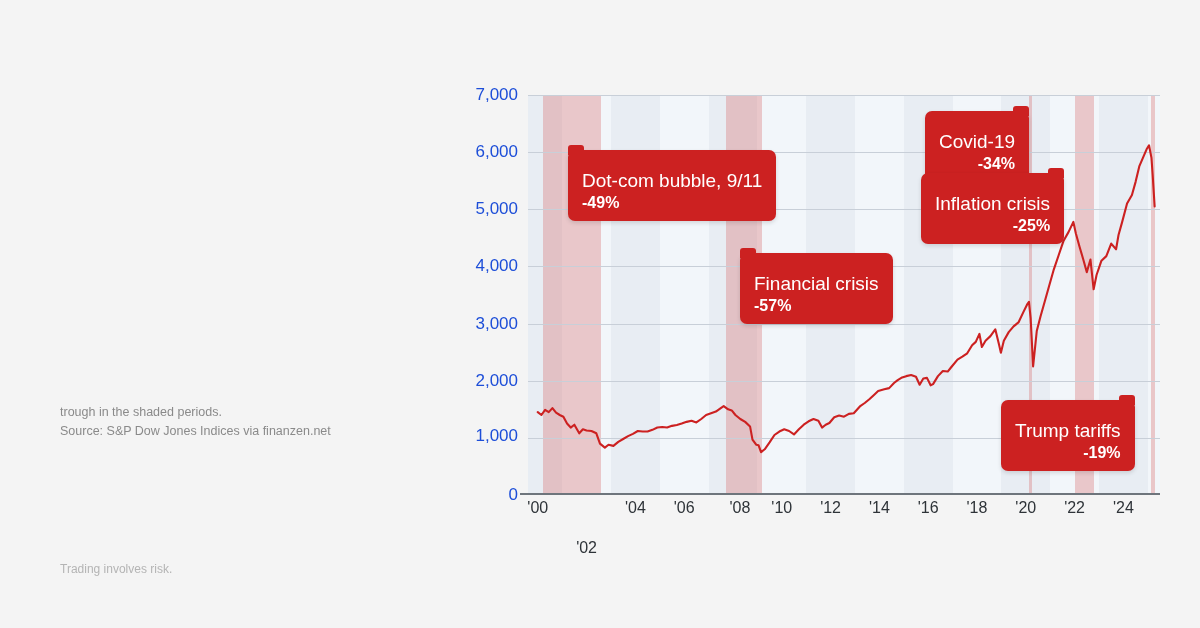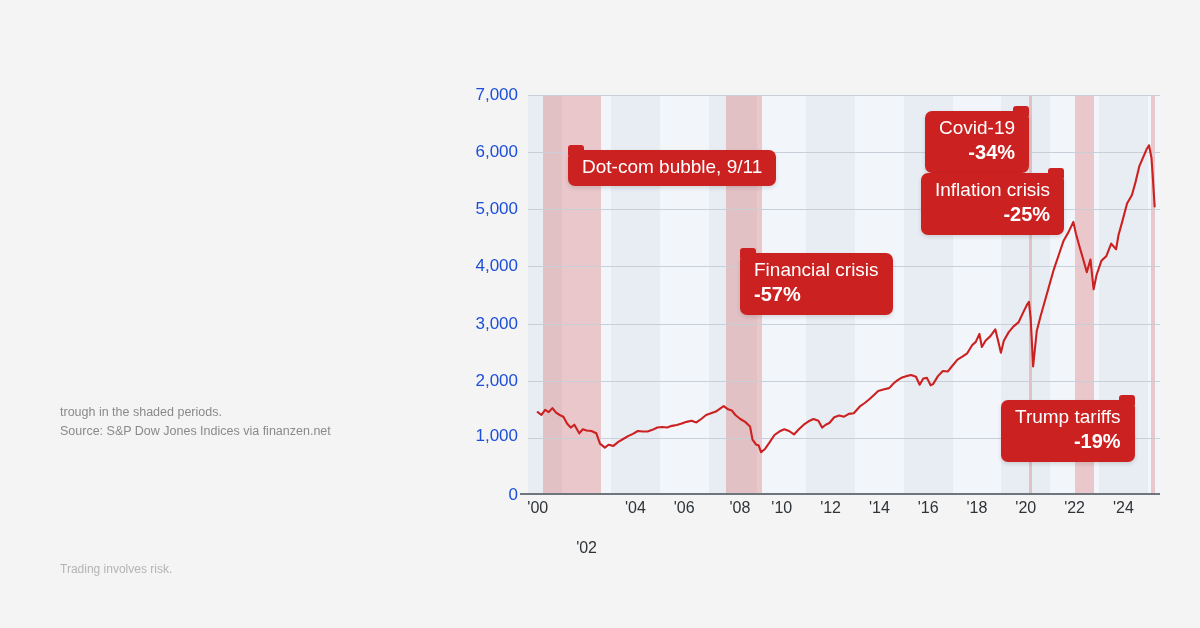--- a/index.html
+++ b/index.html
@@ -77,27 +77,27 @@
     transform:translateX(-50%);white-space:nowrap;
   }
   .series-svg{position:absolute;left:0;top:0;width:100%;height:100%;}
 
   
   .callout{
     position:absolute;
     background:#CC2121;
     color:#FFFFFF;
     border-radius:7px;
-    padding:6px 14px 8px 14px;
+    padding:20px 14px 8px 14px;
     box-shadow:0 2px 4px rgba(0,0,0,0.13);
     line-height:1.18;
     white-space:nowrap;
   }
   .callout .c-title{display:block;font-size:19px;font-weight:400;}
-  .callout .c-pct{display:block;font-size:20px;font-weight:700;margin-top:2px;}
+  .callout .c-pct{display:block;font-size:16px;font-weight:700;margin-top:2px;}
   .callout.align-right{text-align:right;}
   
   .callout .notch{
     position:absolute;top:-5px;width:16px;height:10px;
     background:#CC2121;border-radius:3px 3px 0 0;
   }
   .callout .notch.left{left:0;}
   .callout .notch.right{right:0;}
 </style>
 </head>
@@ -168,20 +168,21 @@
         <div class="x-tick" style="left: 400.185px;">'16</div>
         <div class="x-tick" style="left: 448.988px;">'18</div>
         <div class="x-tick" style="left: 497.792px;">'20</div>
         <div class="x-tick" style="left: 546.595px;">'22</div>
         <div class="x-tick" style="left: 595.398px;">'24</div>
       </div>
     <div id="callouts">
         <div class="callout" style="left: 110px; top: 55px;">
           <span class="notch left"></span>
           <span class="c-title">Dot-com bubble, 9/11</span>
+          <span class="c-pct">-49%</span>
         </div>
         <div class="callout" style="left: 282px; top: 158px;">
           <span class="notch left"></span>
           <span class="c-title">Financial crisis</span>
           <span class="c-pct">-57%</span>
         </div>
         <div class="callout align-right" style="left: 467px; top: 16px;">
           <span class="notch right"></span>
           <span class="c-title">Covid-19</span>
           <span class="c-pct">-34%</span>

